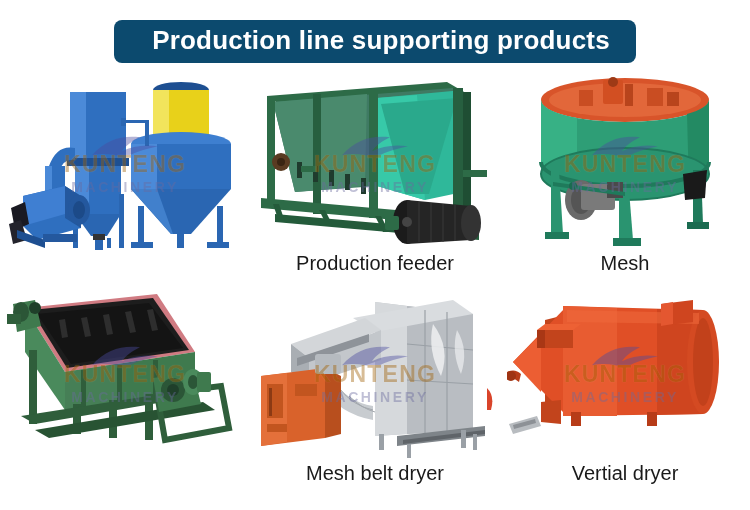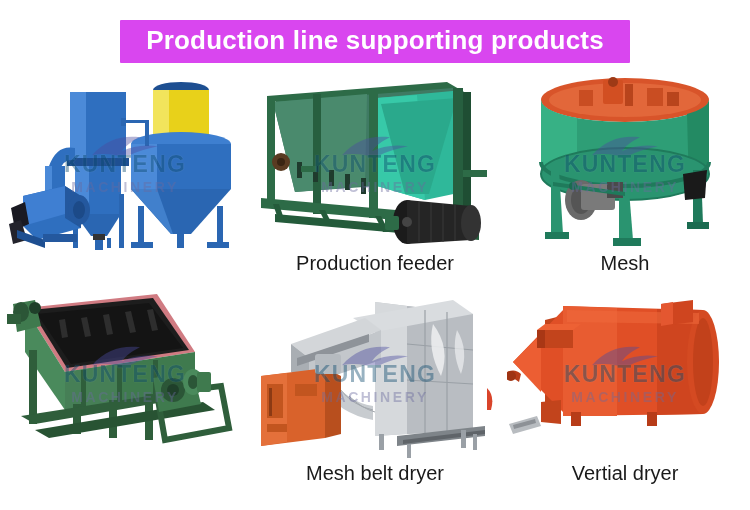--- a/index.html
+++ b/index.html
@@ -17,28 +17,28 @@
 
   
   .banner-wrap {
     position: absolute;
     left: 0; top: 20px;
     width: 750px;
     text-align: center;
   }
   .banner {
     display: inline-block;
-    background: #d946ef;
+    background: #0c4a6e;
     color: #ffffff;
     font-size: 26px;
     font-weight: bold;
     letter-spacing: .2px;
-    padding: 7px 26px 9px 26px;
+    padding: 7px 26px 9px 38px;
     line-height: 1.05;
-    border-radius: 1px;
+    border-radius: 8px;
     white-space: nowrap;
   }
 
   
   .grid {
     position: absolute;
     left: 0; top: 74px;
     width: 750px;
     height: 420px;
   }
@@ -82,21 +82,21 @@
     text-align: center;
     z-index: 6;
   }
   .wm .bird {
     display: block;
     margin: 0 auto -6px auto;
   }
   .wm .wm-name {
     font-size: 23px;
     font-weight: bold;
-    color: #0c4a6e;
+    color: #a16207;
     letter-spacing: 1.2px;
     line-height: 1;
     text-shadow: 0 0 1px rgba(255,255,255,.5);
   }
   .wm .wm-sub {
     font-size: 14px;
     font-weight: bold;
     color: #6a6a9e;
     letter-spacing: 2.6px;
     line-height: 1.6;

